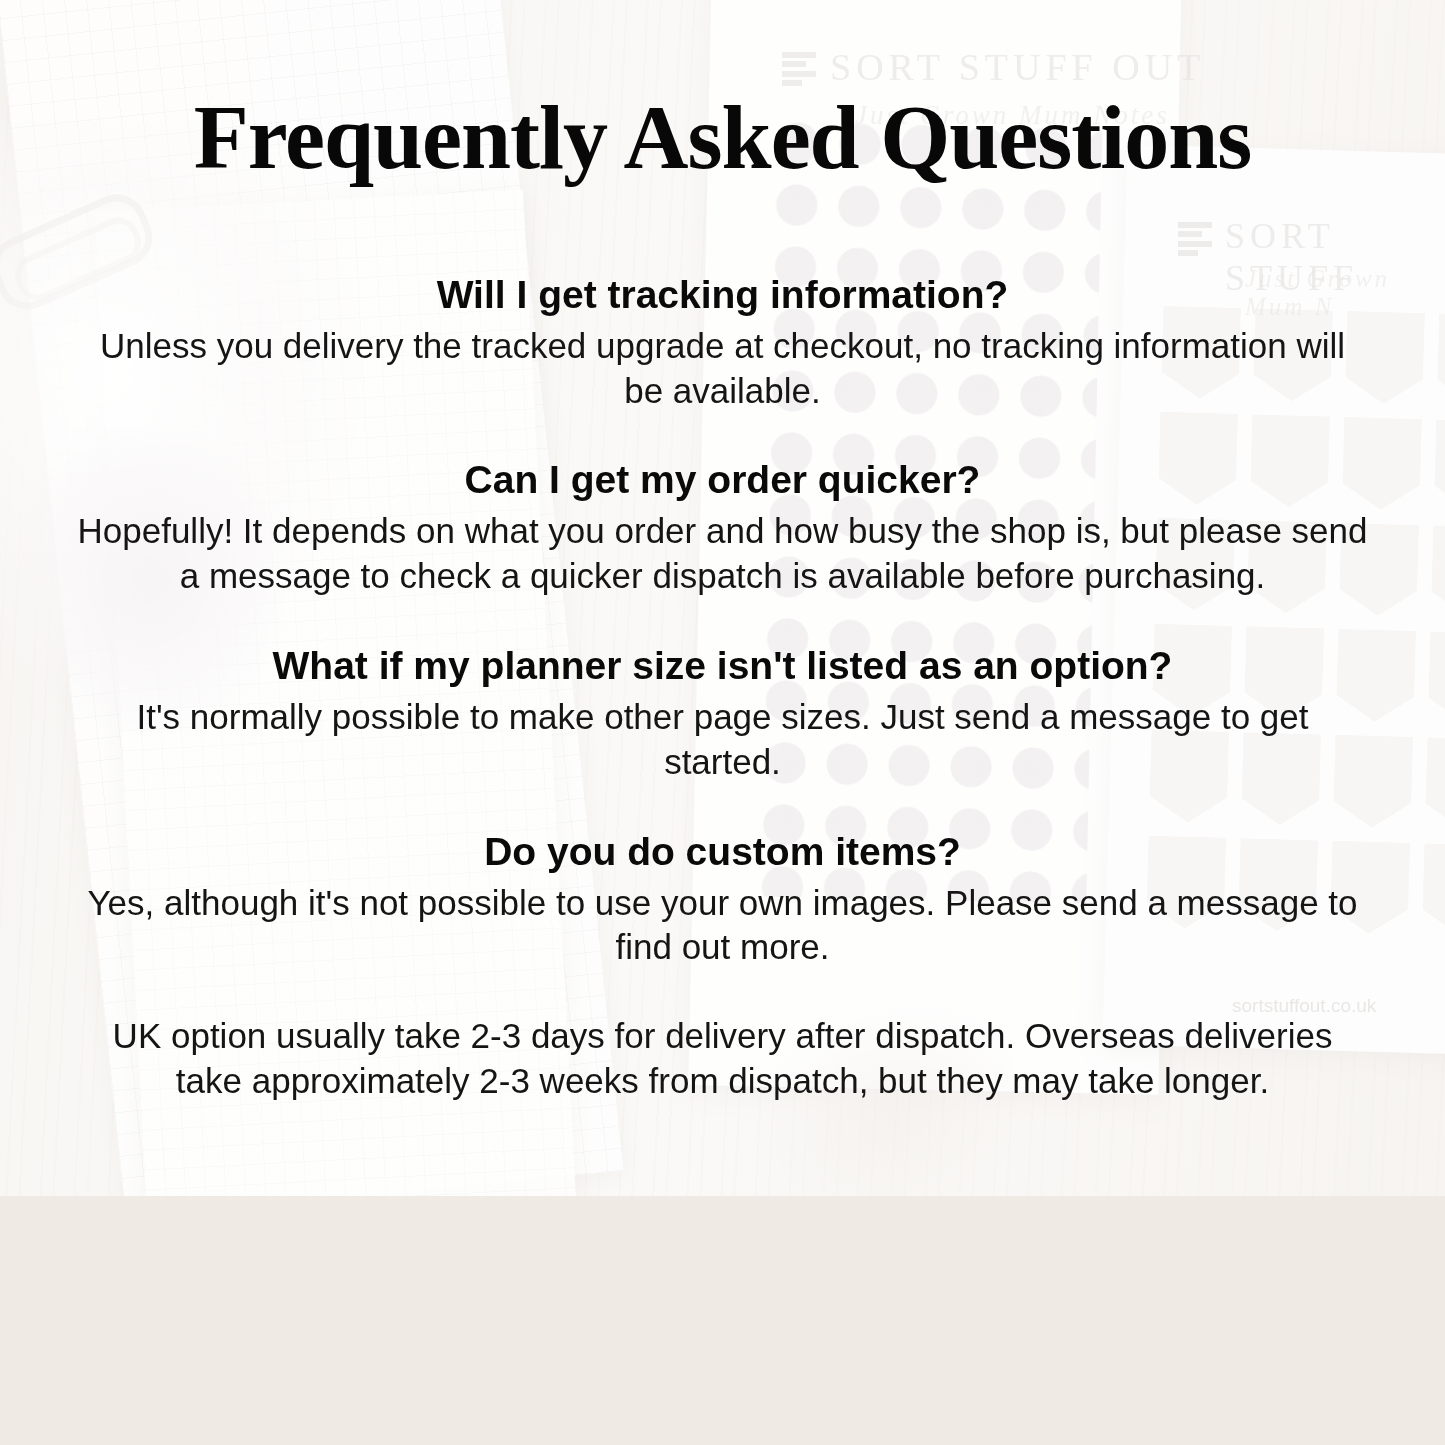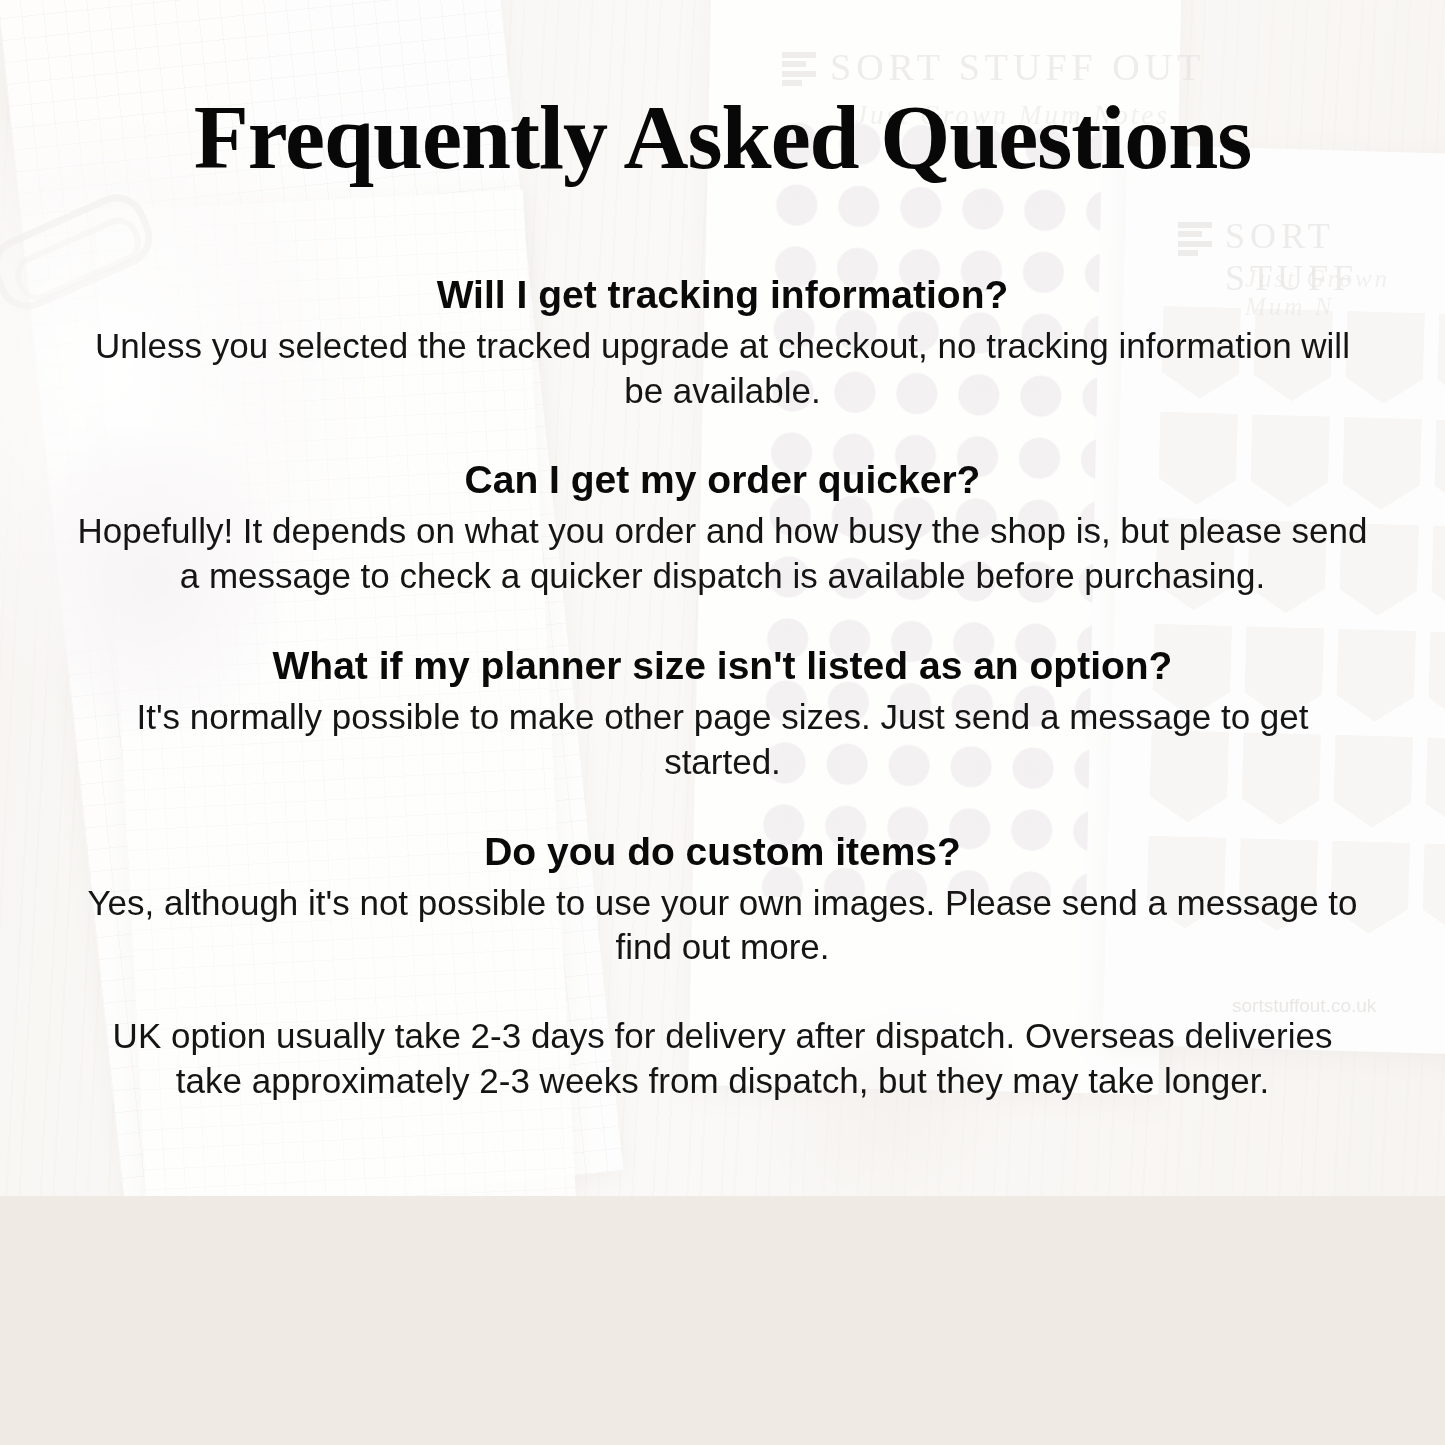--- a/index.html
+++ b/index.html
@@ -304,21 +304,21 @@
     <div class="bg-leaf"></div>
   </div>
 
   <div class="veil"></div>
 
   <div class="content">
     <h1 class="title">Frequently Asked Questions</h1>
     <div class="faq-list">
         <div class="faq-item">
           <h2 class="faq-q">Will I get tracking information?</h2>
-          <p class="faq-a"><span>Unless you selected the </span><b>tracked upgrade at checkout</b><span>, no tracking information will be available.</span></p>
+          <p class="faq-a"><span>Unless you delivery the </span><b>tracked upgrade at checkout</b><span>, no tracking information will be available.</span></p>
         </div>
         <div class="faq-item">
           <h2 class="faq-q">Can I get my order quicker?</h2>
           <p class="faq-a"><span>Hopefully! It depends on what you order and how busy the shop is, but please send a message to check a quicker dispatch is available before purchasing.</span></p>
         </div>
         <div class="faq-item">
           <h2 class="faq-q">What if my planner size isn't listed as an option?</h2>
           <p class="faq-a"><span>It's normally possible to make other page sizes. Just send a message to get started.</span></p>
         </div>
         <div class="faq-item">

